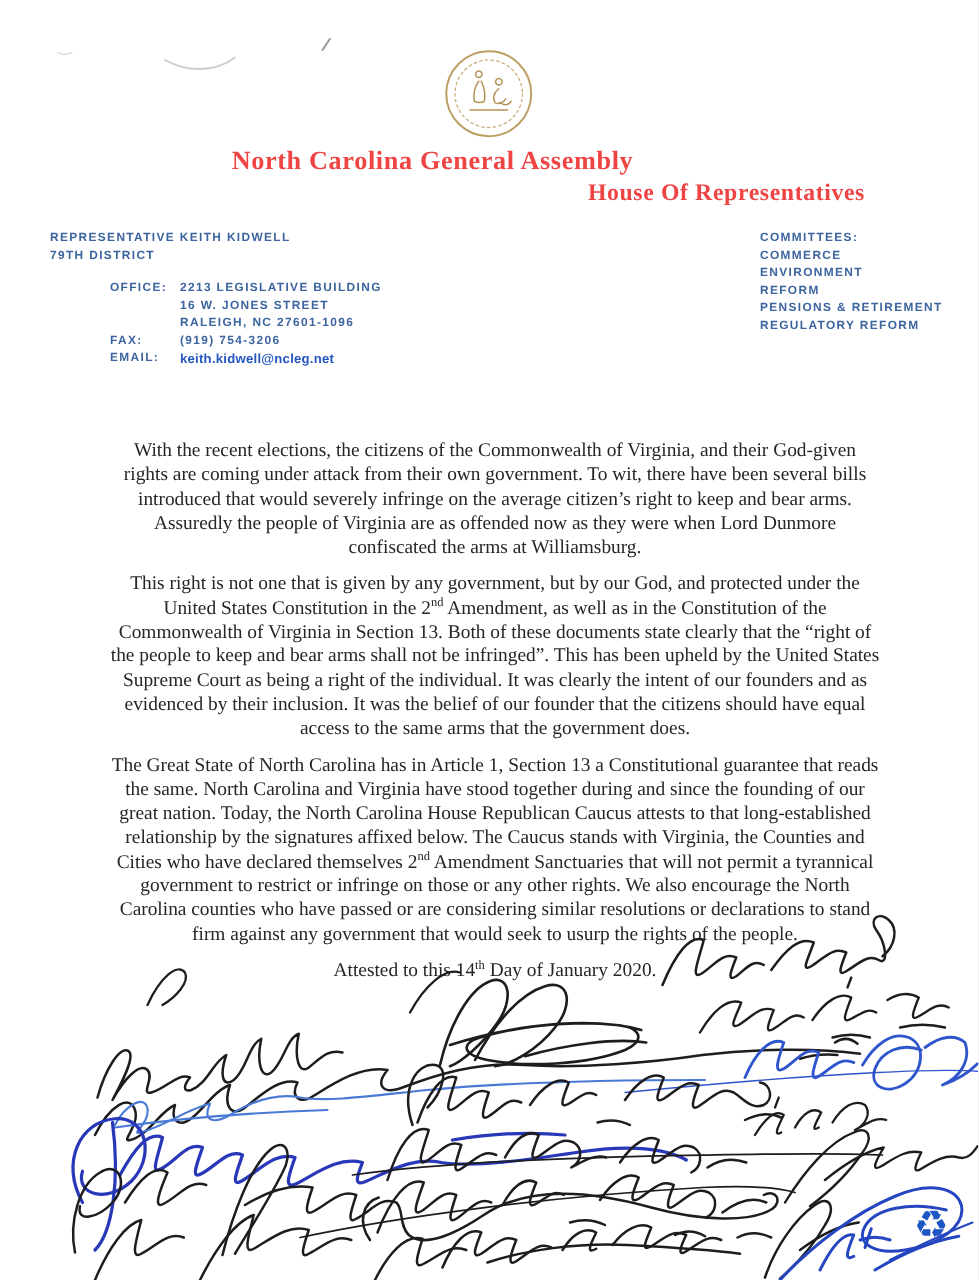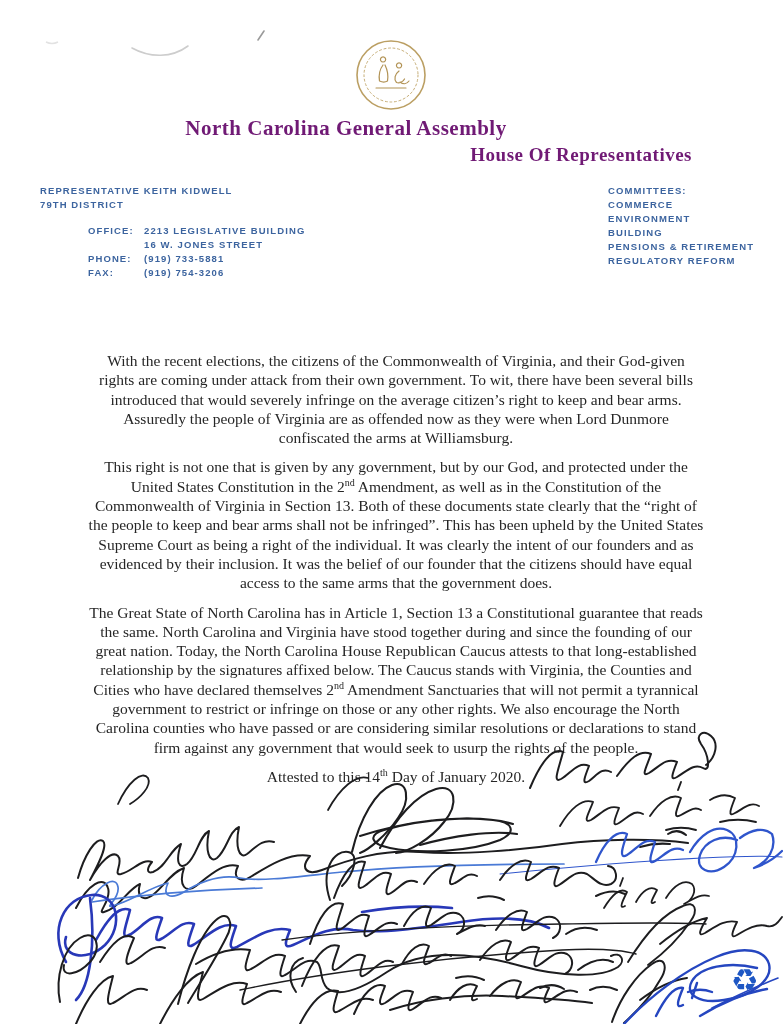--- a/index.html
+++ b/index.html
@@ -1,21 +1,21 @@
 <!DOCTYPE html>
 <html><head>
 <meta charset="utf-8">
 <style>
   html,body{margin:0;padding:0;background:#e8e8e8;}
   .page{position:relative;width:783px;height:1024px;margin:0 auto;background:#ffffff;
         overflow:hidden;font-family:"Liberation Serif",serif;}
   
   .seal{position:absolute;left:352px;top:36px;}
   .assembly{position:absolute;left:0;top:116px;width:692px;text-align:center;
-            color:#701a75;font-family:"Liberation Serif",serif;font-weight:bold;}
+            color:#ef4444;font-family:"Liberation Serif",serif;font-weight:bold;}
   .assembly .l1{font-size:21px;letter-spacing:.5px;}
   .assembly .l2{font-size:19px;letter-spacing:.5px;margin-top:3px;text-align:right;}
   .smallblue{color:#3c649f;font-family:"Liberation Sans",sans-serif;
              font-size:9.5px;letter-spacing:1.1px;line-height:14px;font-weight:700;}
   .left-info{position:absolute;left:40px;top:184px;width:280px;}
   .gap{height:12px;}
   .crow{display:flex;}
   .clabel{width:56px;flex:0 0 56px;margin-left:48px;}
   .cval{flex:1;}
   .email-val{letter-spacing:.2px;color:#2456c0;text-transform:none;font-size:10.5px;}
@@ -67,34 +67,38 @@
     <div class="gap"></div>
     <div class="crow">
       <span class="clabel">OFFICE:</span>
       <span class="cval">2213 LEGISLATIVE BUILDING</span>
     </div>
     <div class="crow">
       <span class="clabel"></span>
       <span class="cval">16 W. JONES STREET</span>
     </div>
     <div class="crow">
-      <span class="clabel">PHONE:</span>
-      <span class="cval">(919)  733-5881</span>
+      <span class="clabel"></span>
+      <span class="cval">RALEIGH, NC  27601-1096</span>
     </div>
     <div class="crow">
       <span class="clabel">FAX:</span>
       <span class="cval">(919)  754-3206</span>
+    </div>
+    <div class="crow">
+      <span class="clabel">EMAIL:</span>
+      <span class="cval email-val">keith.kidwell@ncleg.net</span>
     </div>
   </div>
 
   <div class="committees smallblue">
     <div class="title">COMMITTEES:</div>
     <div>COMMERCE</div>
     <div>ENVIRONMENT</div>
-    <div>BUILDING</div>
+    <div>REFORM</div>
     <div>PENSIONS &amp; RETIREMENT</div>
     <div>REGULATORY REFORM</div>
   </div>
 
   <div class="body-text">
     <p><span>With the recent elections, the citizens of the Commonwealth of Virginia, and their God-given rights are coming under attack from their own government. To wit, there have been several bills introduced that would severely infringe on the average citizen’s right to keep and bear arms. Assuredly the people of Virginia are as offended now as they were when Lord Dunmore confiscated the arms at Williamsburg.</span></p>
     <p><span>This right is not one that is given by any government, but by our God, and protected under the United States Constitution in the 2</span><sup>nd</sup><span> Amendment, as well as in the Constitution of the Commonwealth of Virginia in Section 13. Both of these documents state clearly that the “right of the people to keep and bear arms shall not be infringed”. This has been upheld by the United States Supreme Court as being a right of the individual. It was clearly the intent of our founders and as evidenced by their inclusion. It was the belief of our founder that the citizens should have equal access to the same arms that the government does.</span></p>
     <p><span>The Great State of North Carolina has in Article 1, Section 13 a Constitutional guarantee that reads the same. North Carolina and Virginia have stood together during and since the founding of our great nation. Today, the North Carolina House Republican Caucus attests to that long-established relationship by the signatures affixed below. The Caucus stands with Virginia, the Counties and Cities who have declared themselves 2</span><sup>nd</sup><span> Amendment Sanctuaries that will not permit a tyrannical government to restrict or infringe on those or any other rights. We also encourage the North Carolina counties who have passed or are considering similar resolutions or declarations to stand firm against any government that would seek to usurp the rights of the people.</span></p>
     <p class="attest"><span>Attested to this 14</span><sup>th</sup><span> Day of January 2020.</span></p>
   </div>

